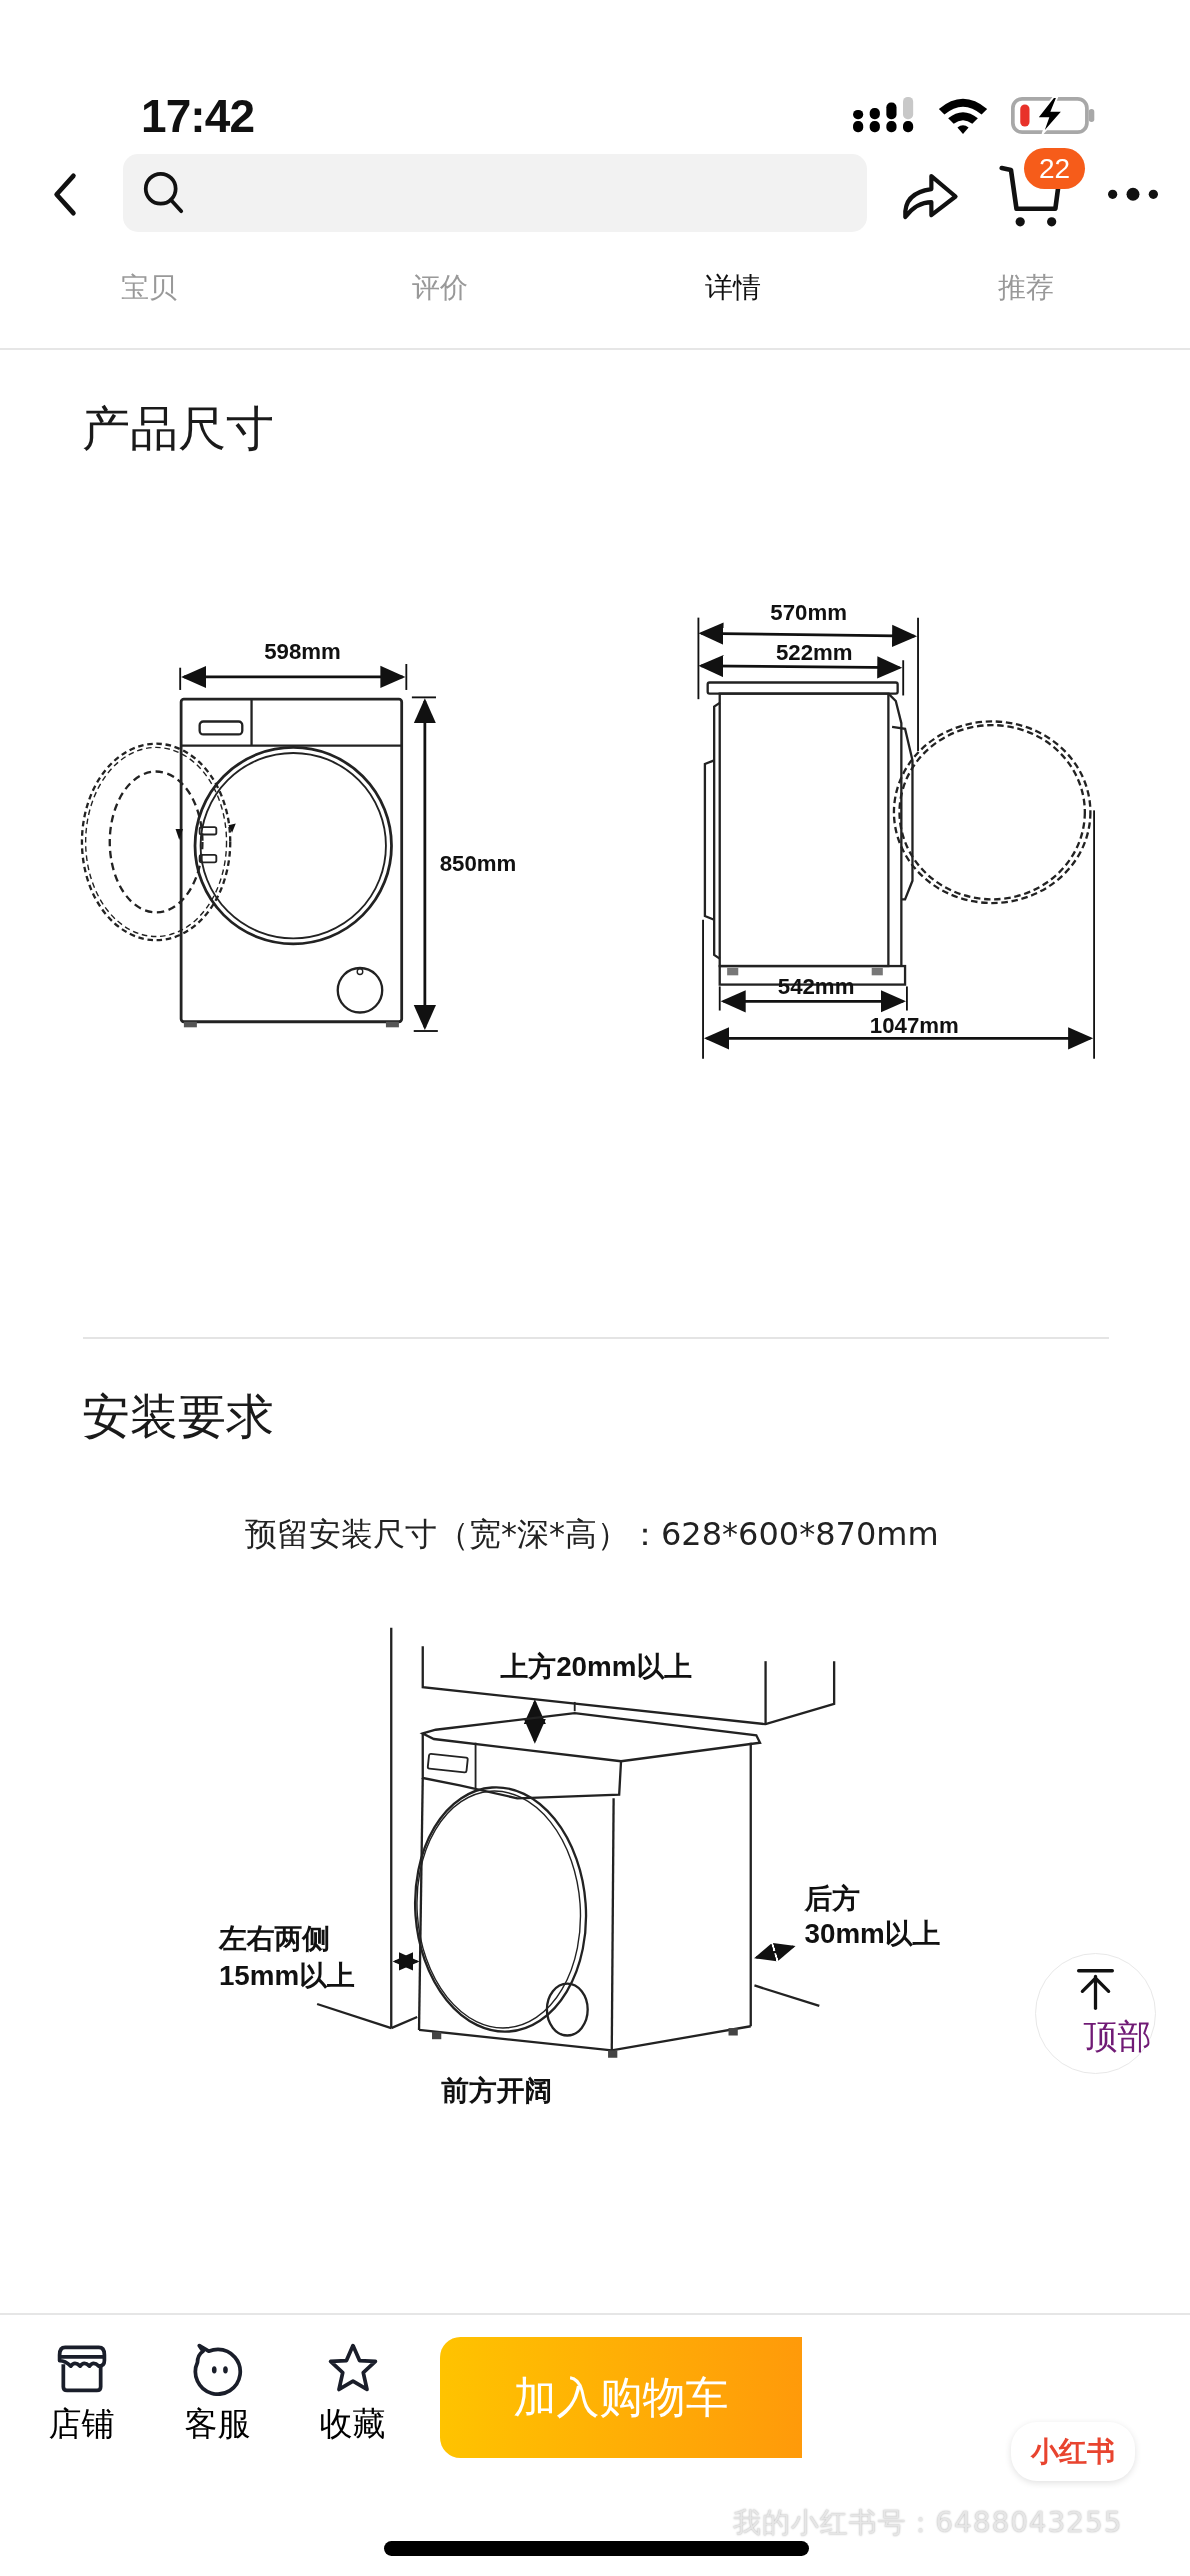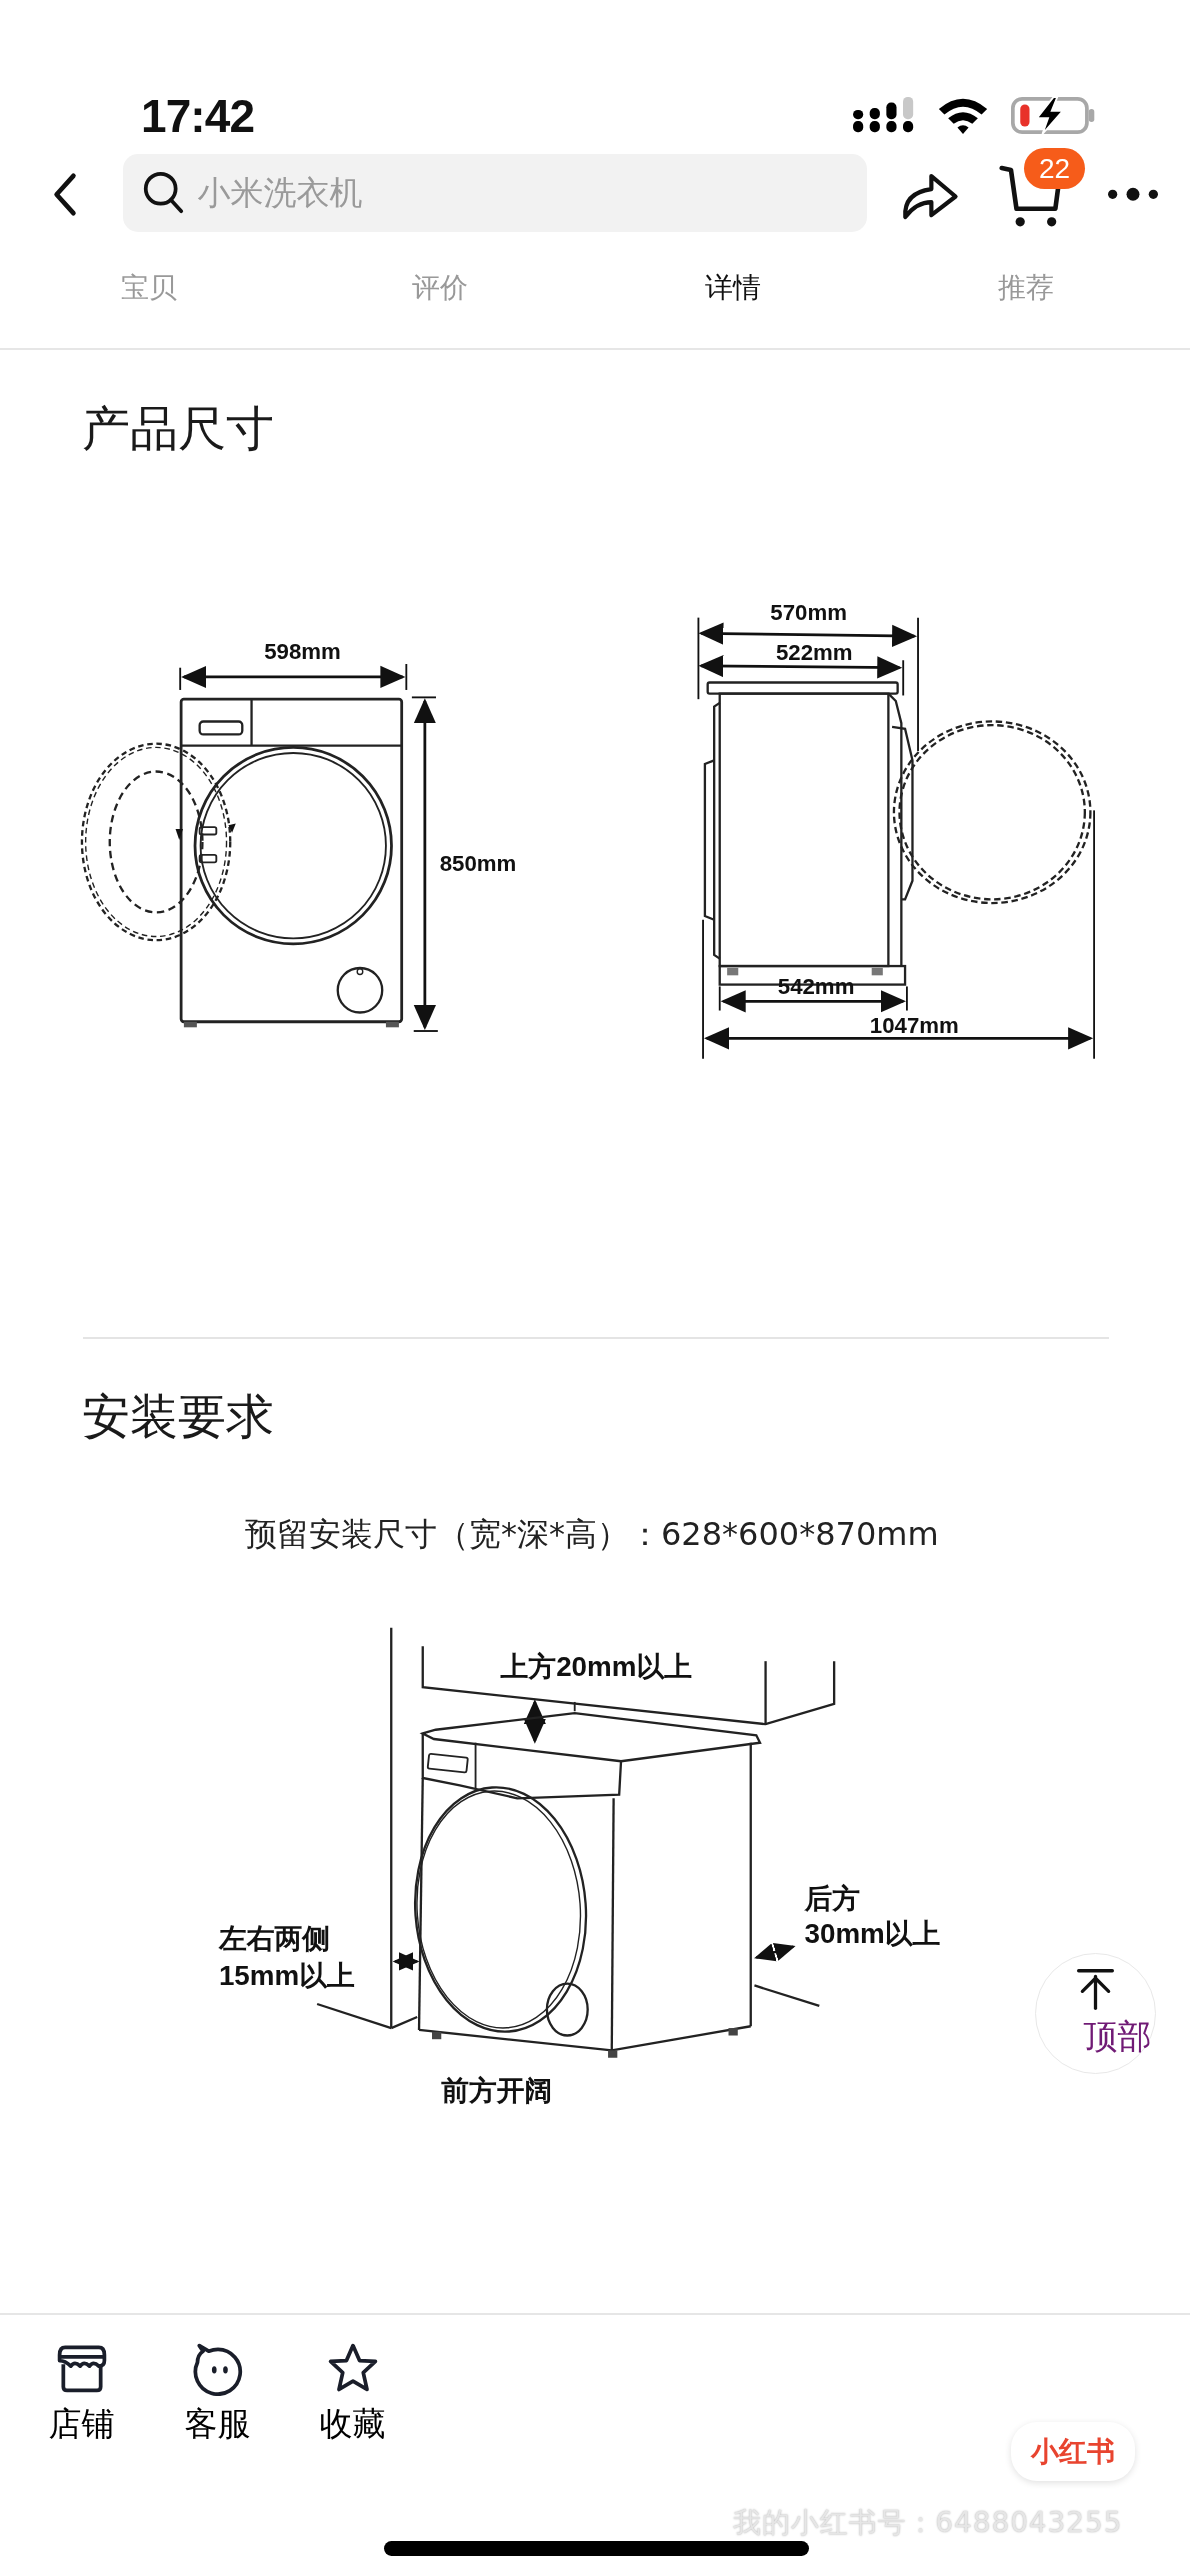--- a/index.html
+++ b/index.html
@@ -89,21 +89,20 @@
   <div class="back-btn">
     <svg width="28" height="45" viewBox="0 0 30 48">
       <path d="M24 4 L6 24 L24 44" fill="none" stroke="#111" stroke-width="5" stroke-linecap="round" stroke-linejoin="round"></path>
     </svg>
   </div>
   <div class="search-box">
     <svg width="43" height="45" viewBox="0 0 46 48">
       <circle cx="20" cy="20" r="16" fill="none" stroke="#111" stroke-width="4"></circle>
       <line x1="31" y1="32" x2="42" y2="44" stroke="#111" stroke-width="4" stroke-linecap="round"></line>
     </svg>
-    <input type="text" placeholder="小米洗衣机" style="">
   </div>
   <div class="share-btn">
     <svg width="67" height="67" viewBox="0 0 72 72">
       <path d="M10 58 Q8 32 38 28 L38 14 L64 36 L38 56 L38 42 Q22 42 10 58 Z" fill="none" stroke="#111" stroke-width="4.5" stroke-linejoin="round"></path>
     </svg>
   </div>
   <div class="cart-btn">
     <svg width="74" height="74" viewBox="0 0 80 80">
       <path d="M4 12 L14 14 L20 56 L62 56 L66 26" fill="none" stroke="#111" stroke-width="5" stroke-linejoin="round" stroke-linecap="round"></path>
       <circle cx="24" cy="70" r="5" fill="#111"></circle>
@@ -290,18 +289,19 @@
 </div>
 
 <div class="bottom-item" style="left:306px">
   <svg width="56" height="56" viewBox="0 0 60 60">
     <path d="M30 6 L37 22 L54 23 L41 35 L45 53 L30 44 L15 53 L19 35 L6 23 L23 22 Z" fill="none" stroke="#1a1e2a" stroke-width="4" stroke-linejoin="round"></path>
   </svg>
   <div class="label">收藏</div>
 </div>
 
 <div class="action-group">
+  <div class="btn-cart">加入购物车</div>
 </div>
 
 <div class="wm-badge">小红书</div>
 <div class="wm-text">我的小红书号：6488043255</div>
 <div class="home-indicator"></div>
 
 
 </body></html>

